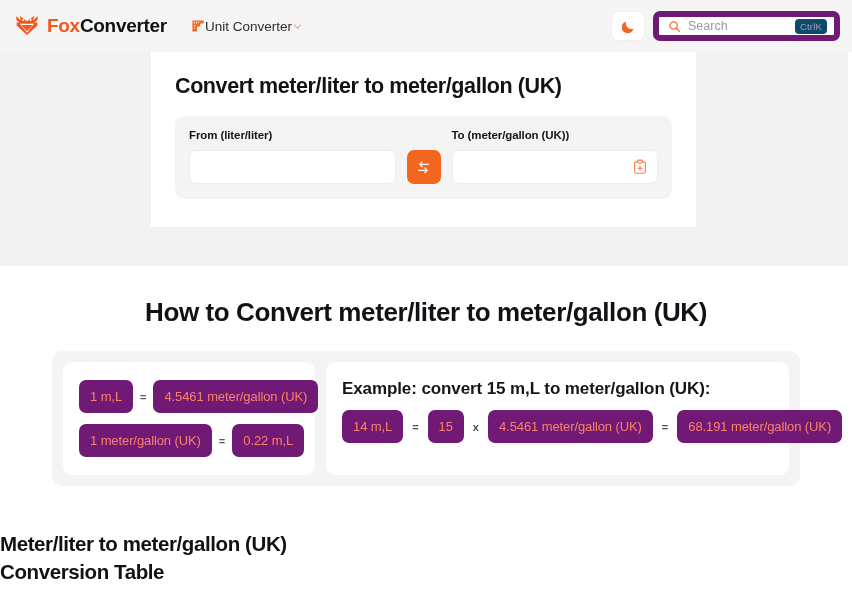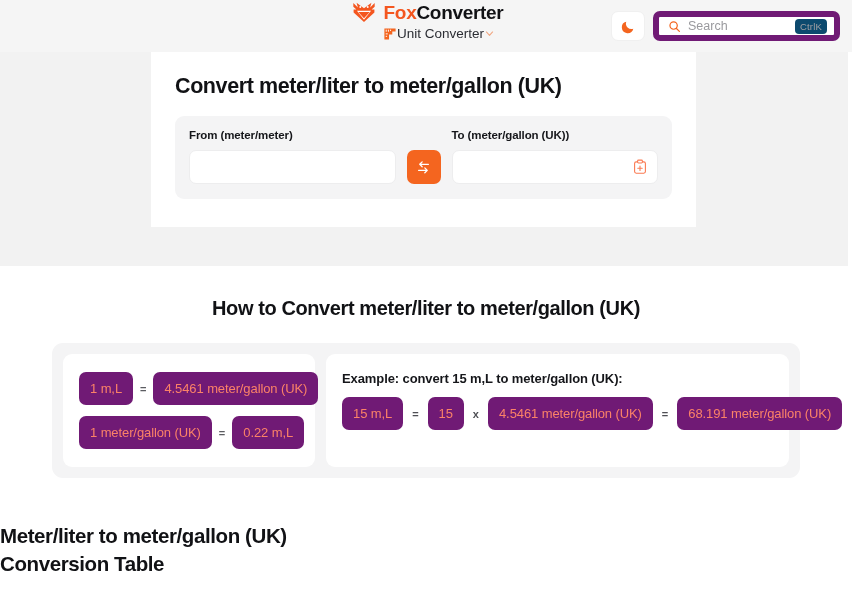--- a/index.html
+++ b/index.html
@@ -13,21 +13,20 @@
   }
 
   
   .header {
     height: 52px;
     background: #f5f5f5;
     display: flex;
     align-items: center;
     padding: 0 12px 0 14px;
     position: relative;
-    flex-direction: column;
   }
   .brand {
     display: flex;
     align-items: center;
     gap: 7px;
   }
   .logo-icon { width: 26px; height: 26px; display: block; flex: none; }
   .brand-text {
     font-size: 19px;
     font-weight: 700;
@@ -165,21 +164,21 @@
     border-radius: 7px;
     display: flex; align-items: center; justify-content: center;
     cursor: pointer;
   }
   .swap-icon { width: 17px; height: 17px; display: block; }
 
   
   .howto { padding-top: 31px; }
   .howto-title {
     text-align: center;
-    font-size: 20px;
+    font-size: 26px;
     font-weight: 700;
     color: #111215;
     letter-spacing: -0.4px;
   }
   .howto-outer {
     margin: 23px auto 0 auto;
     width: 748px;
     background: #f4f4f5;
     border-radius: 11px;
     padding: 11px;
@@ -218,21 +217,21 @@
     flex: none;
   }
   .example-card {
     background: #ffffff;
     border-radius: 9px;
     padding: 17px 16px;
     flex: 1;
     min-width: 0;
   }
   .example-label {
-    font-size: 13px;
+    font-size: 17px;
     font-weight: 700;
     color: #15161a;
     letter-spacing: -0.1px;
     white-space: nowrap;
   }
   .example-row {
     margin-top: 11px;
     display: flex;
     align-items: center;
     gap: 7px;
@@ -303,21 +302,21 @@
     </div>
   </div>
 </div>
 
 <div class="hero">
   <div class="hero-card">
     <div class="hero-title">Convert meter/liter to meter/gallon (UK)</div>
 
     <div class="conv-panel">
       <div class="field-col">
-        <div class="field-label">From (meter/meter)</div>
+        <div class="field-label">From (liter/liter)</div>
         <div class="field-input"></div>
       </div>
 
       <div class="swap-wrap">
         <div class="swap-btn">
           <svg class="swap-icon" viewBox="0 0 18 18">
             <path d="M14.2 5.6 H5.2 M7.6 3.0 L5.0 5.6 L7.6 8.2" fill="none" stroke="#ffffff" stroke-width="1.35" stroke-linecap="round" stroke-linejoin="round"></path>
             <path d="M3.8 12.0 H12.8 M10.4 9.4 L13.0 12.0 L10.4 14.6" fill="none" stroke="#ffffff" stroke-width="1.35" stroke-linecap="round" stroke-linejoin="round"></path>
           </svg>
         </div>
@@ -350,21 +349,21 @@
       <div class="formula-row">
         <span class="chip">1 meter/gallon (UK)</span>
         <span class="eq">=</span>
         <span class="chip grow">0.22 m,L</span>
       </div>
     </div>
 
     <div class="example-card">
       <div class="example-label">Example: convert 15 m,L to meter/gallon (UK):</div>
       <div class="example-row">
-        <span class="chip">15 m,L</span>
+        <span class="chip">14 m,L</span>
         <span class="op">=</span>
         <span class="chip">15</span>
         <span class="op">x</span>
         <span class="chip">4.5461 meter/gallon (UK)</span>
         <span class="op">=</span>
         <span class="chip">68.191 meter/gallon (UK)</span>
       </div>
     </div>
   </div>
 </div>

